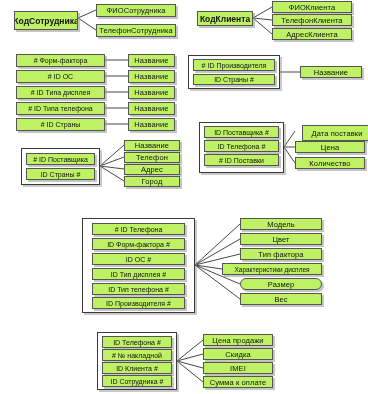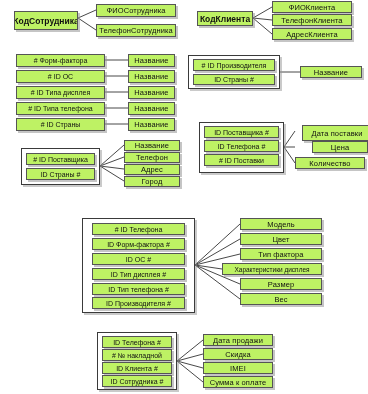--- a/index.html
+++ b/index.html
@@ -102,21 +102,21 @@
   <div class="entity" style="left:188px;top:55px;width:92px;height:34px;"></div>
   <div class="box field" style="left:193px;top:59px;width:82px;height:12px;"># ID Производителя</div>
   <div class="box field" style="left:193px;top:74px;width:82px;height:11px;">ID Страны #</div>
   <div class="box attr" style="left:300px;top:66px;width:62px;height:12px;">Название</div>
 
   <div class="entity" style="left:199px;top:122px;width:85px;height:51px;"></div>
   <div class="box field" style="left:204px;top:126px;width:75px;height:12px;">ID Поставщика #</div>
   <div class="box field" style="left:204px;top:140px;width:75px;height:12px;">ID Телефона #</div>
   <div class="box field" style="left:204px;top:154px;width:75px;height:12px;"># ID Поставки</div>
   <div class="box attr" style="left:302px;top:125px;width:70px;height:16px;">Дата поставки</div>
-  <div class="box attr" style="left:312px;top:141px;width:56px;height:12px;">Цена</div>
+  <div class="box attr" style="left:295px;top:141px;width:70px;height:12px;">Цена</div>
   <div class="box attr" style="left:295px;top:157px;width:70px;height:12px;">Количество</div>
 
   <div class="entity" style="left:21px;top:148px;width:79px;height:37px;"></div>
   <div class="box field" style="left:26px;top:153px;width:69px;height:12px;"># ID Поставщика</div>
   <div class="box field" style="left:26px;top:168px;width:69px;height:12px;">ID Страны #</div>
   <div class="box attr" style="left:124px;top:140px;width:56px;height:11px;">Название</div>
   <div class="box attr" style="left:124px;top:152px;width:56px;height:11px;">Телефон</div>
   <div class="box attr" style="left:124px;top:164px;width:56px;height:11px;">Адрес</div>
   <div class="box attr" style="left:124px;top:176px;width:56px;height:11px;">Город</div>
 
@@ -125,27 +125,27 @@
   <div class="box field" style="left:92px;top:238px;width:93px;height:12px;">ID Форм-фактора #</div>
   <div class="box field" style="left:92px;top:253px;width:93px;height:12px;">ID ОС #</div>
   <div class="box field" style="left:92px;top:268px;width:93px;height:12px;">ID Тип дисплея #</div>
   <div class="box field" style="left:92px;top:283px;width:93px;height:12px;">ID Тип телефона #</div>
   <div class="box field" style="left:92px;top:297px;width:93px;height:12px;">ID Производителя #</div>
 
   <div class="box attr" style="left:240px;top:218px;width:82px;height:12px;">Модель</div>
   <div class="box attr" style="left:240px;top:233px;width:82px;height:12px;">Цвет</div>
   <div class="box attr" style="left:240px;top:248px;width:82px;height:12px;">Тип фактора</div>
   <div class="box tiny" style="left:222px;top:263px;width:100px;height:12px;">Характеристики дисплея</div>
-  <div class="box attr" style="left:240px;top:278px;width:82px;height:12px;">Размер</div>
+  <div class="box attr" style="left:240px;top:278px;width:82px;height:12px;border-radius:6px;">Размер</div>
   <div class="box attr" style="left:240px;top:293px;width:82px;height:12px;">Вес</div>
 
   <div class="entity" style="left:97px;top:332px;width:80px;height:58px;"></div>
   <div class="box field" style="left:102px;top:336px;width:70px;height:12px;">ID Телефона #</div>
   <div class="box field" style="left:102px;top:349px;width:70px;height:12px;"># № накладной</div>
   <div class="box field" style="left:102px;top:362px;width:70px;height:12px;">ID Клиента #</div>
   <div class="box field" style="left:102px;top:375px;width:70px;height:12px;">ID Сотрудника #</div>
 
-  <div class="box attr" style="left:203px;top:334px;width:70px;height:12px;">Дата продажи</div>
+  <div class="box attr" style="left:203px;top:334px;width:70px;height:12px;">Цена продажи</div>
   <div class="box attr" style="left:203px;top:348px;width:70px;height:12px;">Скидка</div>
   <div class="box attr" style="left:203px;top:362px;width:70px;height:12px;">IMEI</div>
   <div class="box attr" style="left:203px;top:376px;width:70px;height:12px;">Сумма к оплате</div>
 
 </div>
 
 </body></html>

